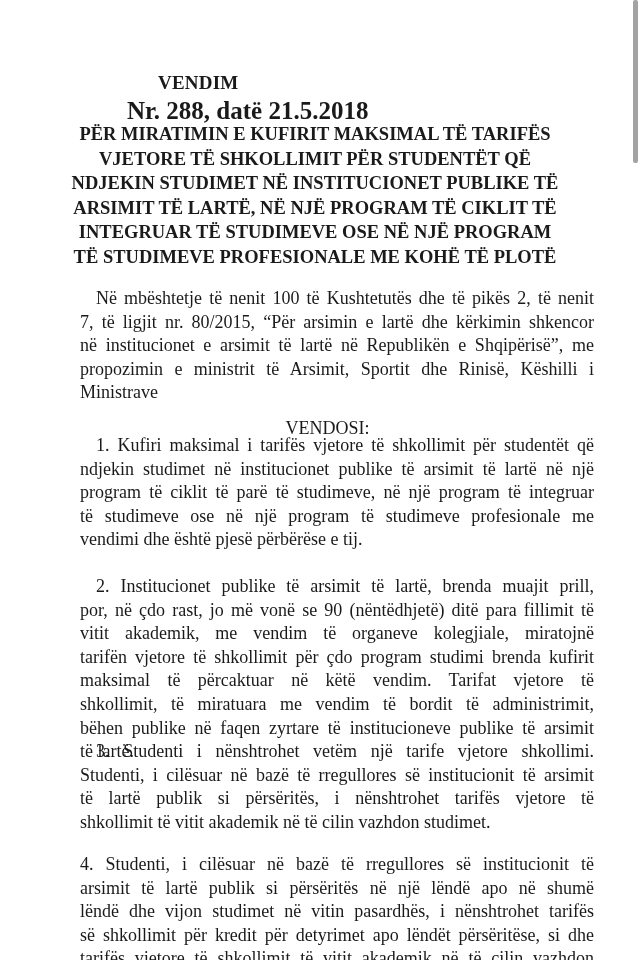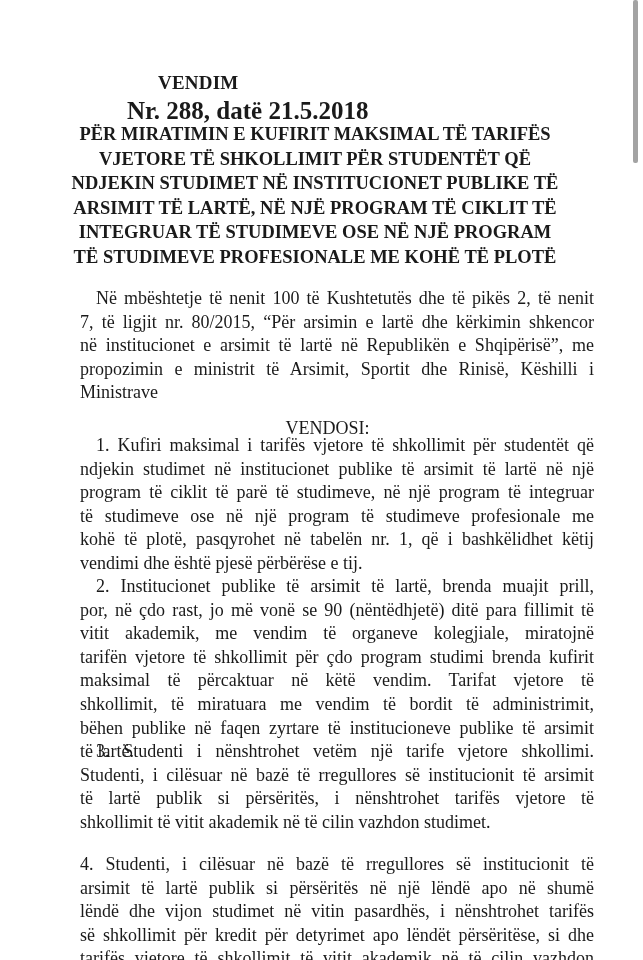--- a/index.html
+++ b/index.html
@@ -122,21 +122,20 @@
     <span class="line last">Ministrave</span>
   </div>
 
   <div class="vendosi">VENDOSI:</div>
 
   <div class="body-text para1">
     <span class="line indent">1. Kufiri maksimal i tarifës vjetore të shkollimit për studentët që</span>
     <span class="line">ndjekin studimet në institucionet publike të arsimit të lartë në një</span>
     <span class="line">program të ciklit të parë të studimeve, në një program të integruar</span>
     <span class="line">të studimeve ose në një program të studimeve profesionale me</span>
-    <span class="line">kohë të plotë, pasqyrohet në tabelën nr. 1, që i bashkëlidhet këtij</span>
     <span class="line last">vendimi dhe është pjesë përbërëse e tij.</span>
   </div>
 
   <div class="body-text para2">
     <span class="line indent">2. Institucionet publike të arsimit të lartë, brenda muajit prill,</span>
     <span class="line">por, në çdo rast, jo më vonë se 90 (nëntëdhjetë) ditë para fillimit të</span>
     <span class="line">vitit akademik, me vendim të organeve kolegjiale, miratojnë</span>
     <span class="line">tarifën vjetore të shkollimit për çdo program studimi brenda kufirit</span>
     <span class="line">maksimal të përcaktuar në këtë vendim. Tarifat vjetore të</span>
     <span class="line">shkollimit, të miratuara me vendim të bordit të administrimit,</span>

